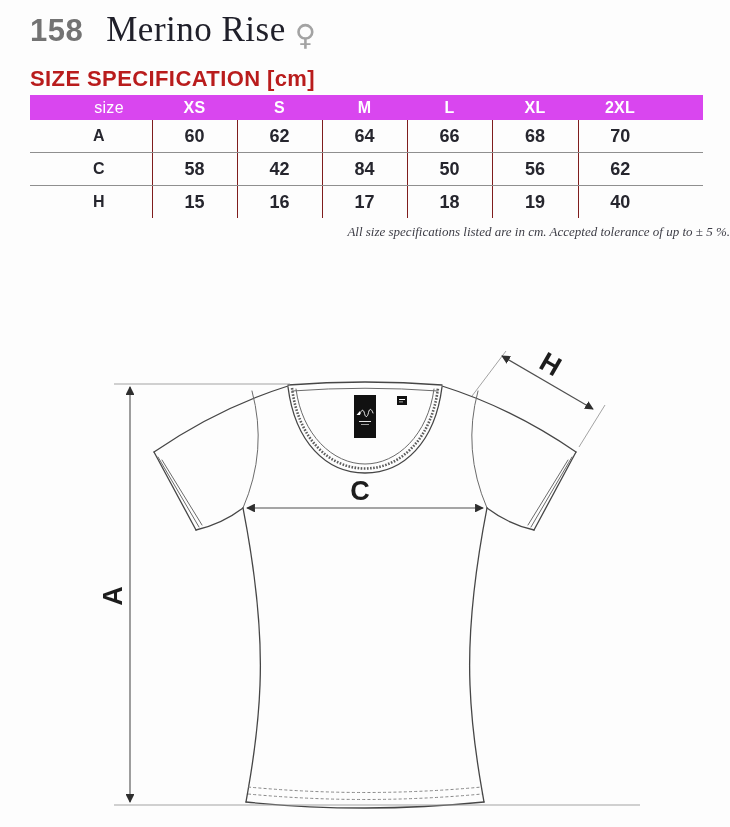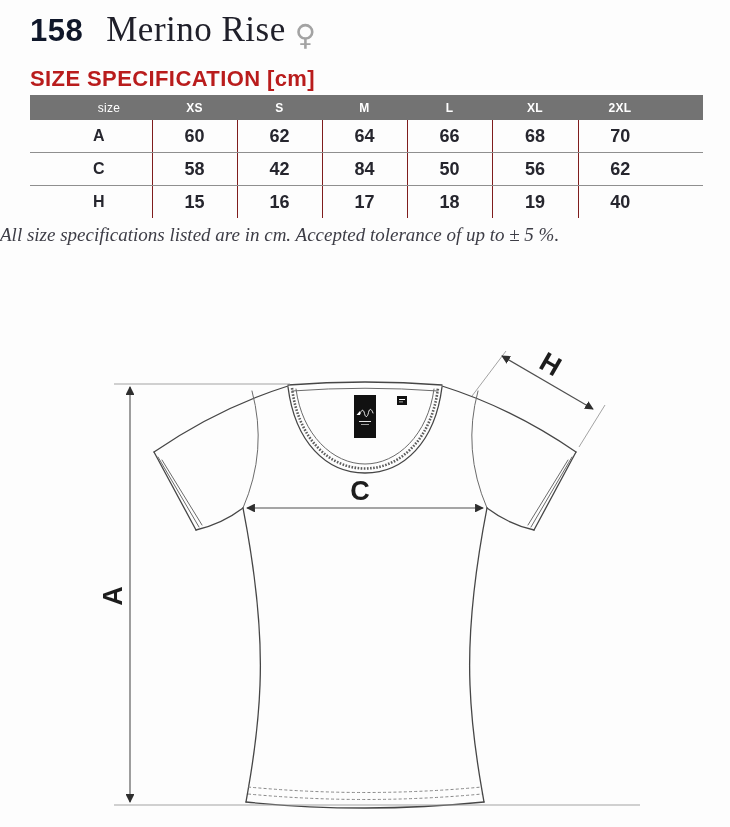--- a/index.html
+++ b/index.html
@@ -1,41 +1,41 @@
 <!DOCTYPE html>
 <html><head>
 <meta charset="utf-8">
 <style>
   html,body{margin:0;padding:0;background:#fdfdfd;}
   body{width:730px;height:827px;position:relative;overflow:hidden;
        font-family:"Liberation Sans",sans-serif;color:#26262e;}
 
   
   .title-row{position:absolute;left:30px;top:10px;display:flex;align-items:baseline;white-space:nowrap;}
-  .product-number{font-size:31px;font-weight:bold;color:#0f172a;letter-spacing:.5px;text-align:right;}
+  .product-number{font-size:31px;font-weight:bold;color:#737373;letter-spacing:.5px;text-align:right;}
   .product-name{font-family:"Liberation Serif",serif;font-size:35px;color:#20202a;margin-left:23px;letter-spacing:.5px;}
   .gender-symbol{font-size:29px;color:#a3a3a3;margin-left:9px;position:relative;top:4px;font-family:"DejaVu Sans",sans-serif;}
 
   
   .section-heading{position:absolute;left:30px;top:66px;font-size:22px;font-weight:bold;
                    color:#b91c1c;letter-spacing:.4px;}
 
   
   table.size-table{position:absolute;left:30px;top:95px;width:673px;border-collapse:collapse;table-layout:fixed;}
-  .size-table thead th{background:#737373;color:#fff;height:25px;font-size:12px;font-weight:bold;
+  .size-table thead th{background:#d946ef;color:#fff;height:25px;font-size:16px;font-weight:bold;
                        text-align:center;padding:0;letter-spacing:.3px;}
   .size-table th.corner{font-weight:normal;padding-left:36px;}
   .size-table tbody td{height:32px;text-align:center;font-size:18px;font-weight:bold;color:#26262e;padding:0;}
   .size-table tbody td.rowlabel{font-size:16px;padding-left:16px;}
   .size-table tbody tr.sep td{border-bottom:1px solid #8f8f8f;}
   .size-table tbody td.val{border-left:1px solid #7f1d1d;}
 
   
-  .tolerance-note{position:absolute;left:0;top:224px;width:730px;text-align:left;
-                  font-family:"Liberation Serif",serif;font-style:italic;font-size:19px;color:#3d3d46;}
+  .tolerance-note{position:absolute;left:0;top:224px;width:730px;text-align:right;
+                  font-family:"Liberation Serif",serif;font-style:italic;font-size:13px;color:#3d3d46;}
 
   
   svg.diagram{position:absolute;left:0;top:310px;}
   .outline{fill:none;stroke:#464646;stroke-width:1.3;stroke-linecap:round;stroke-linejoin:round;}
   .seam{fill:none;stroke:#6b6b6b;stroke-width:1;stroke-linecap:round;}
   .stitch-dot{fill:none;stroke:#5c5c5c;stroke-width:2.6;stroke-dasharray:1.6 1.5;}
   .stitch-dash{fill:none;stroke:#7a7a7a;stroke-width:.9;stroke-dasharray:3 2.2;}
   .dim{fill:none;stroke:#4f4f4f;stroke-width:1.1;}
   .ext{fill:none;stroke:#999;stroke-width:.9;}
   .dim-label{font-family:"Liberation Sans",sans-serif;font-weight:bold;font-size:27px;fill:#1d1d1d;}

